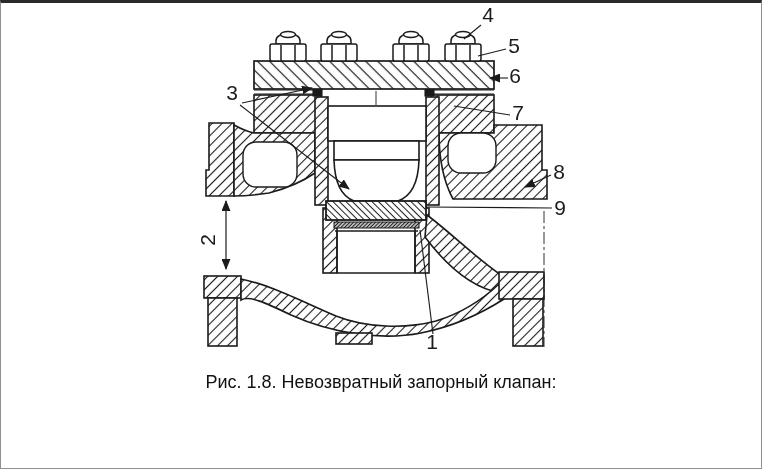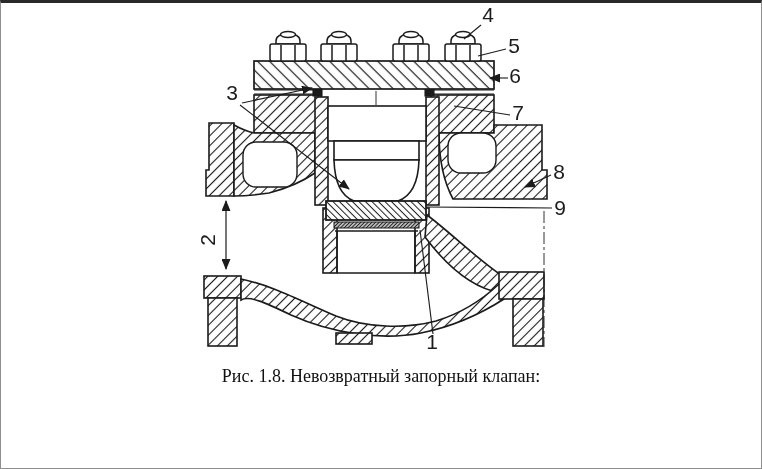--- a/index.html
+++ b/index.html
@@ -12,23 +12,22 @@
     border-top:3px solid #2a2a2a;
     font-family:"Liberation Sans", sans-serif;
     color:#151515;
     overflow:hidden;
   }
   .drawing{display:block;margin:0 auto;}
   .caption{
     text-align:center;
     font-size:18px;
     line-height:22px;
-    margin-top:10px;
+    margin-top:16px;
     color:#111;
-    font-family:Liberation Serif, serif;
   }
   .legend{
     font-size:19px;
     line-height:26.5px;
     text-align:justify;
     padding:2px 10px 0 8px;
     color:#111;
   }
   svg text{font-family:"Liberation Sans", sans-serif;}
 </style>

